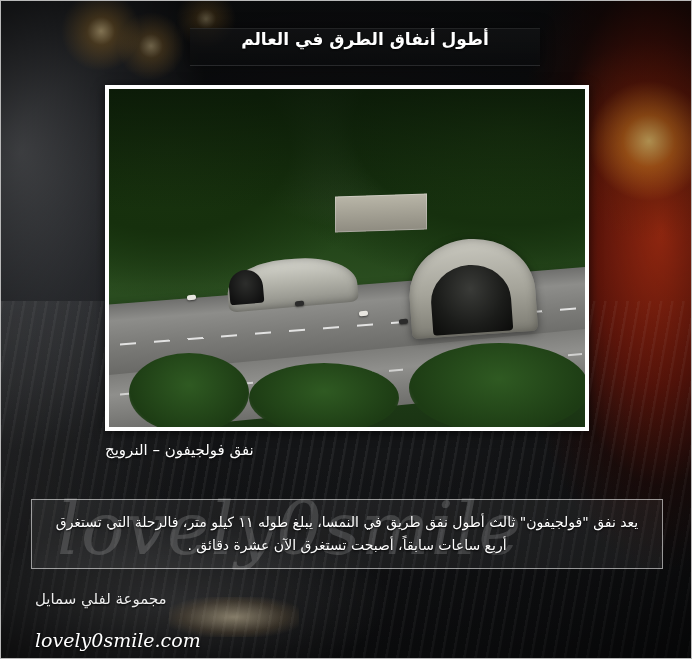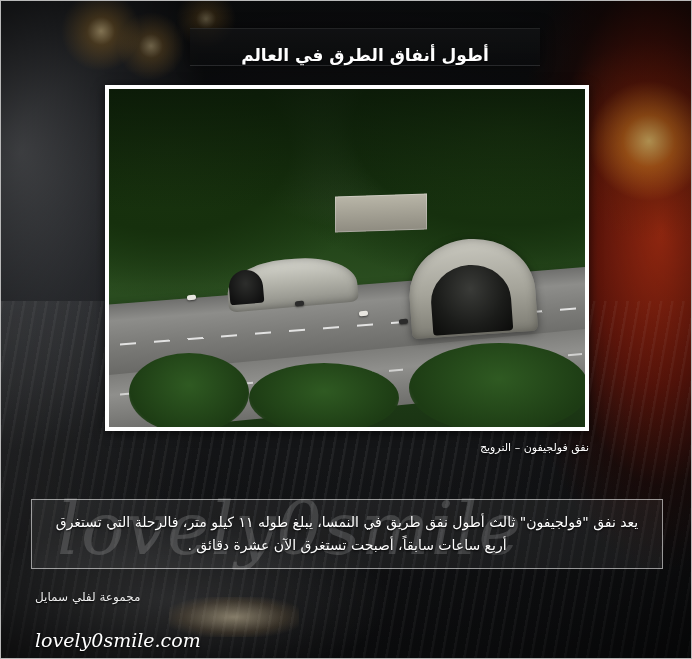--- a/index.html
+++ b/index.html
@@ -61,21 +61,21 @@
   .title-bar {
     position: absolute;
     left: 189px;
     top: 27px;
     width: 350px;
     height: 36px;
     background: linear-gradient(180deg, rgba(18,19,21,0.72) 0%, rgba(10,11,12,0.80) 100%);
     border-top: 1px solid rgba(255,255,255,0.10);
     border-bottom: 1px solid rgba(255,255,255,0.10);
     display: flex;
-    align-items: flex-end;
+    align-items: flex-start;
     justify-content: center;
     box-shadow: 0 0 14px rgba(0,0,0,0.5);
   }
   .title-bar .title-text {
     color: #ffffff;
     font-size: 17px;
     font-weight: bold;
     direction: rtl;
     letter-spacing: 0.2px;
     text-shadow: 0 1px 2px rgba(0,0,0,0.85);
@@ -207,23 +207,23 @@
     left: 0; top: 0; width: 100%; height: 120px;
     background: linear-gradient(180deg, rgba(8,20,6,0.75), rgba(8,20,6,0) 100%);
   }
 
   
   .caption {
     position: absolute;
     left: 104px;
     top: 440px;
     width: 484px;
-    text-align: right;
+    text-align: left;
     color: #ffffff;
-    font-size: 11px;
+    font-size: 15px;
     direction: rtl;
     text-shadow: 0 1px 3px rgba(0,0,0,0.9);
   }
 
   
   .text-panel {
     position: absolute;
     left: 30px;
     top: 498px;
     width: 632px;
@@ -259,21 +259,21 @@
     pointer-events: none;
     user-select: none;
     white-space: nowrap;
     margin-left: 16px;
   }
   .wm-arabic {
     position: absolute;
     left: 34px;
     top: 589px;
     color: rgba(255,255,255,0.92);
-    font-size: 12px;
+    font-size: 15px;
     direction: rtl;
     text-shadow: 0 1px 2px rgba(0,0,0,0.9);
   }
   .wm-site {
     position: absolute;
     left: 34px;
     top: 612px;
     color: #ffffff;
     font-size: 19px;
     font-family: "DejaVu Serif", serif;

